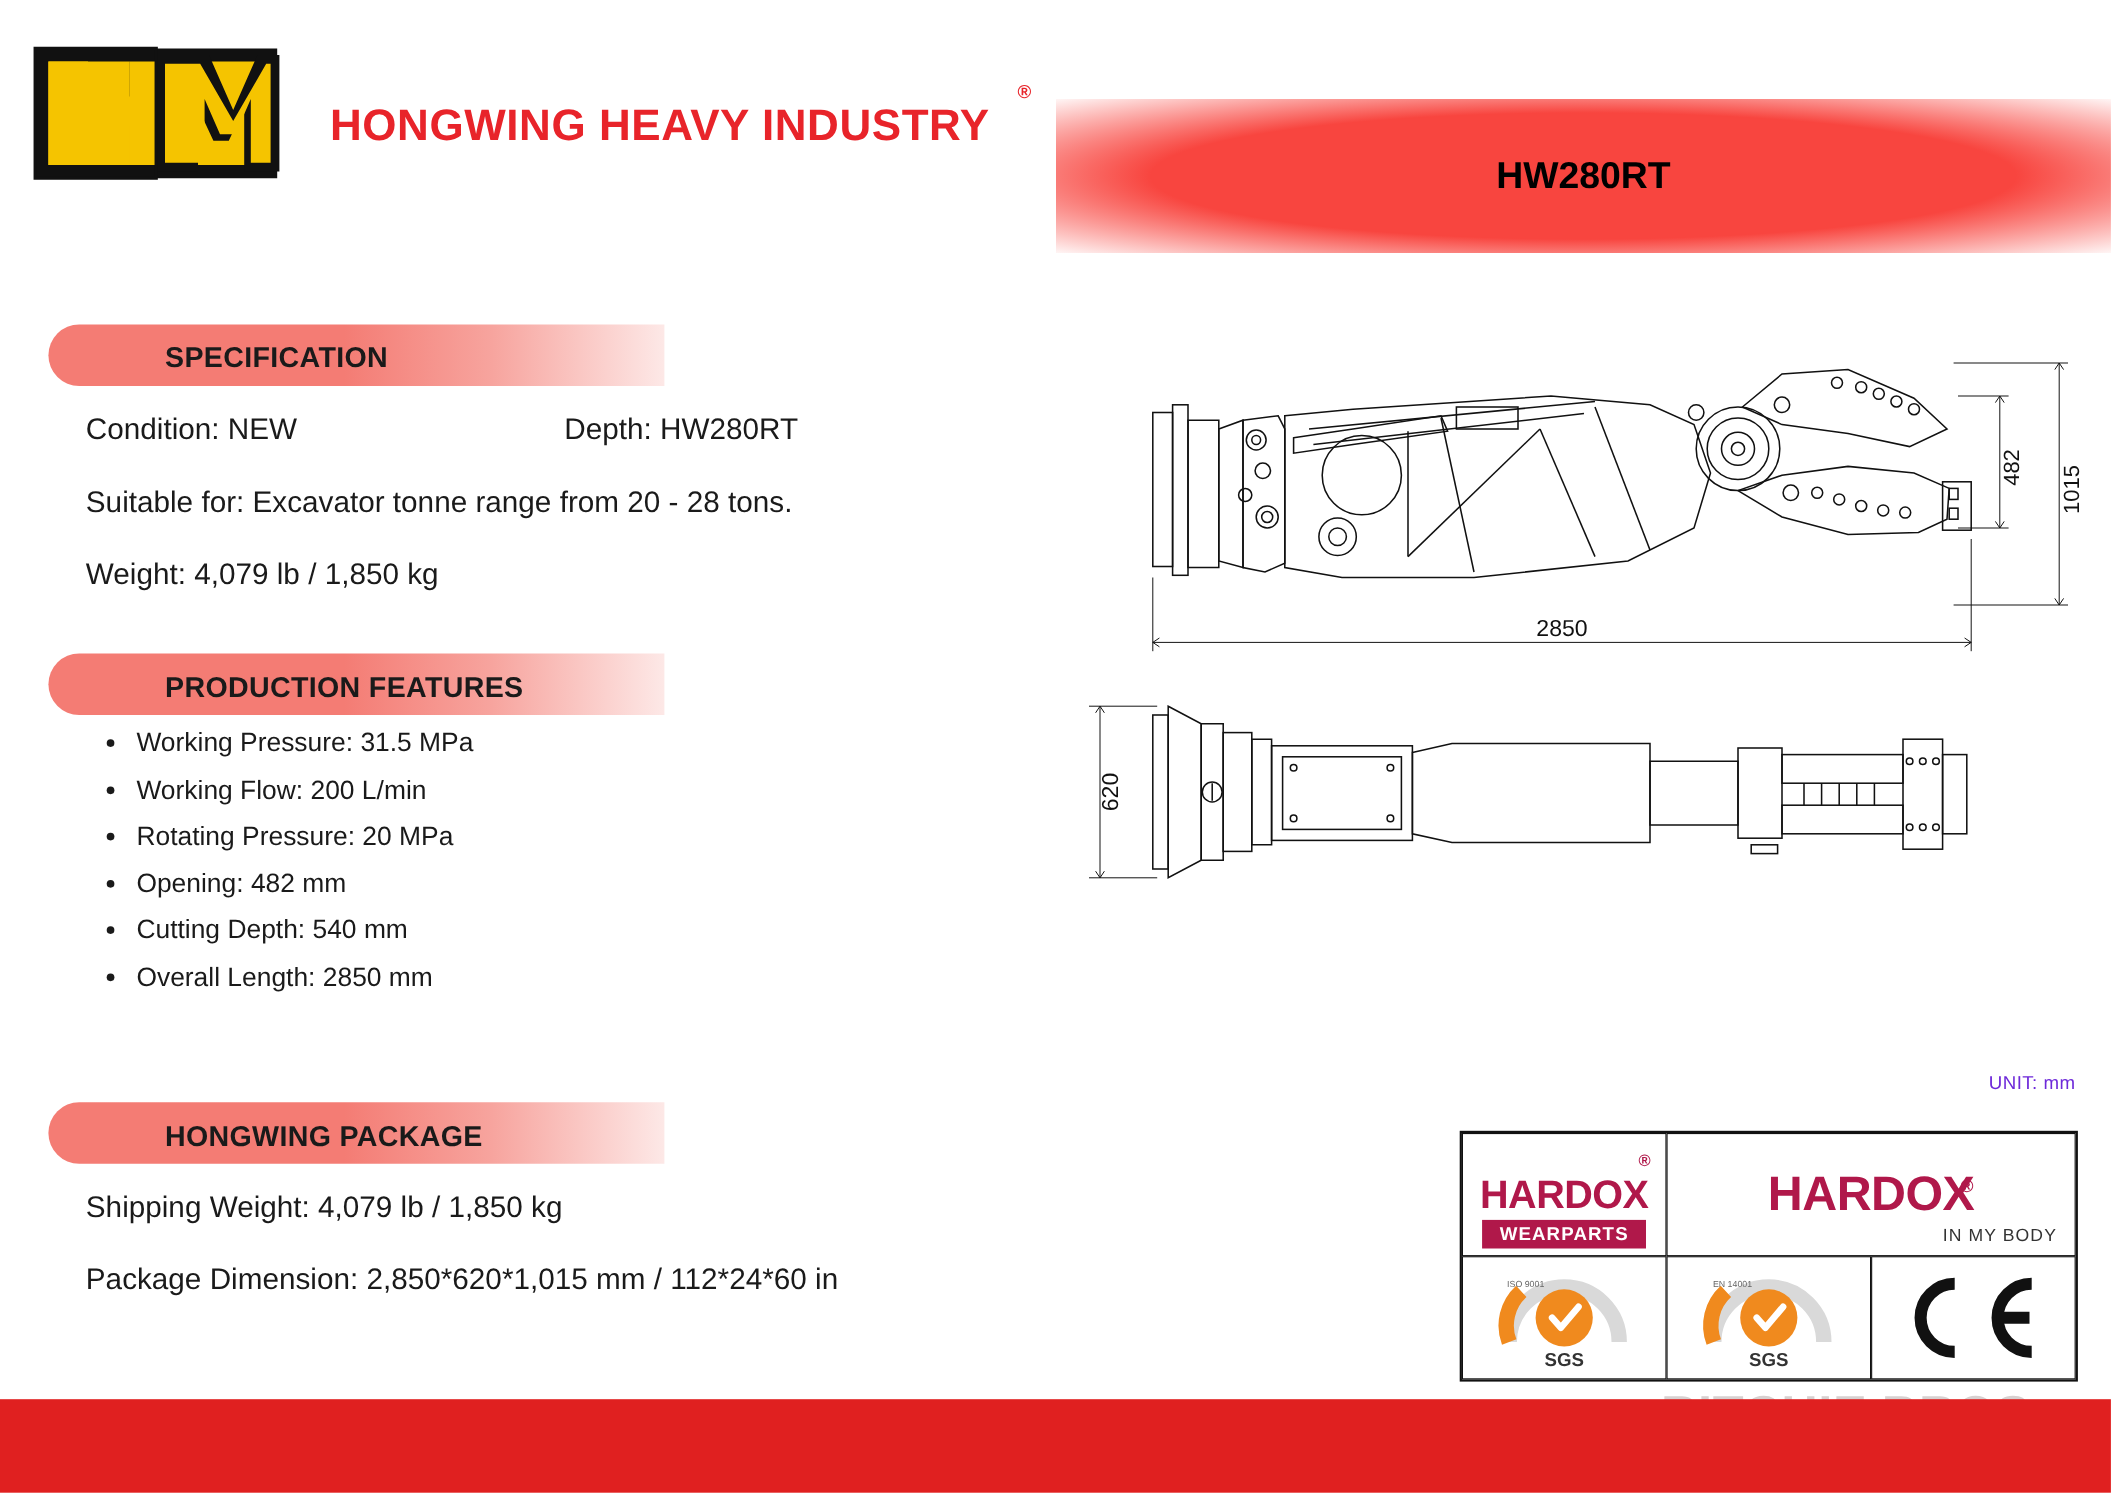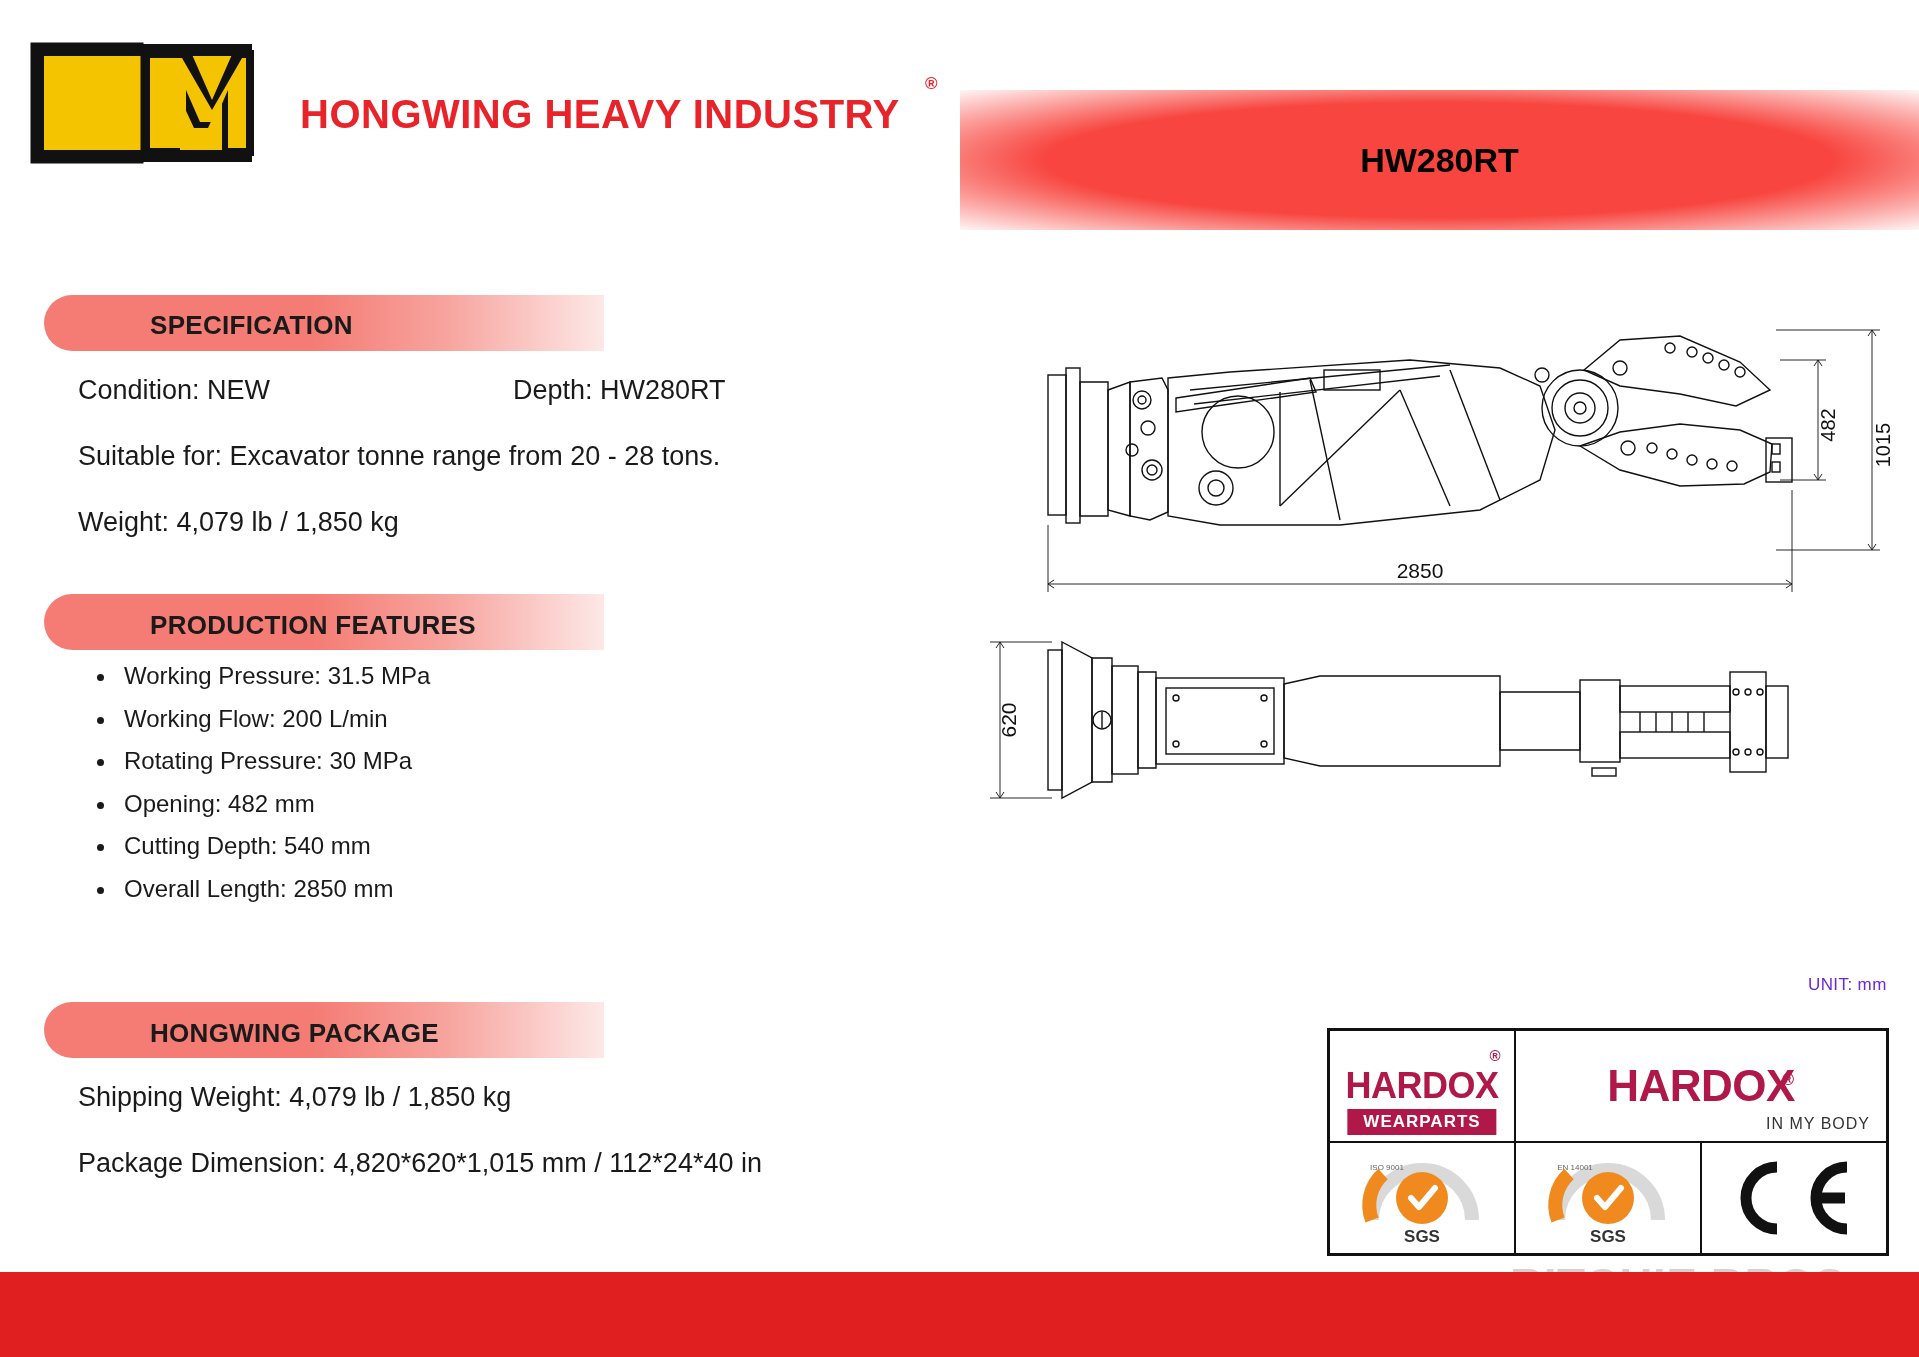--- a/index.html
+++ b/index.html
@@ -141,31 +141,31 @@
 <div class="spec-line" style="left:513px; top:375px;">Depth: HW280RT</div>
 <div class="spec-line" style="left:78px; top:441px;">Suitable for: Excavator tonne range from 20 - 28 tons.</div>
 <div class="spec-line" style="left:78px; top:507px;">Weight: 4,079 lb / 1,850 kg</div>
 
 <div class="pill" style="left:44px; top:594px;"></div>
 <div class="pill-label" style="left:150px; top:610px;">PRODUCTION FEATURES</div>
 
 <ul class="feature-list">
   <li>Working Pressure: 31.5 MPa</li>
   <li>Working Flow: 200 L/min</li>
-  <li>Rotating Pressure: 30 MPa</li>
+  <li>Rotating Pressure: 20 MPa</li>
   <li>Opening: 482 mm</li>
   <li>Cutting Depth: 540 mm</li>
   <li>Overall Length: 2850 mm</li>
 </ul>
 
 <div class="pill" style="left:44px; top:1002px;"></div>
 <div class="pill-label" style="left:150px; top:1018px;">HONGWING PACKAGE</div>
 
 <div class="spec-line" style="left:78px; top:1082px;">Shipping Weight: 4,079 lb / 1,850 kg</div>
-<div class="spec-line" style="left:78px; top:1148px;">Package Dimension:  4,820*620*1,015 mm / 112*24*40 in</div>
+<div class="spec-line" style="left:78px; top:1148px;">Package Dimension:  2,850*620*1,015 mm / 112*24*60 in</div>
 
 <div class="diagram">
   <svg width="930" height="630" viewBox="0 0 930 630">
     <g stroke="#111" fill="none" stroke-width="1.4">
 
       <rect x="68" y="55" width="18" height="140"></rect>
       <rect x="86" y="48" width="14" height="155"></rect>
       <path d="M100 62 L128 62 L128 196 L100 196 Z"></path>
       <path d="M128 70 L150 62 L150 196 L128 190 Z"></path>
 

